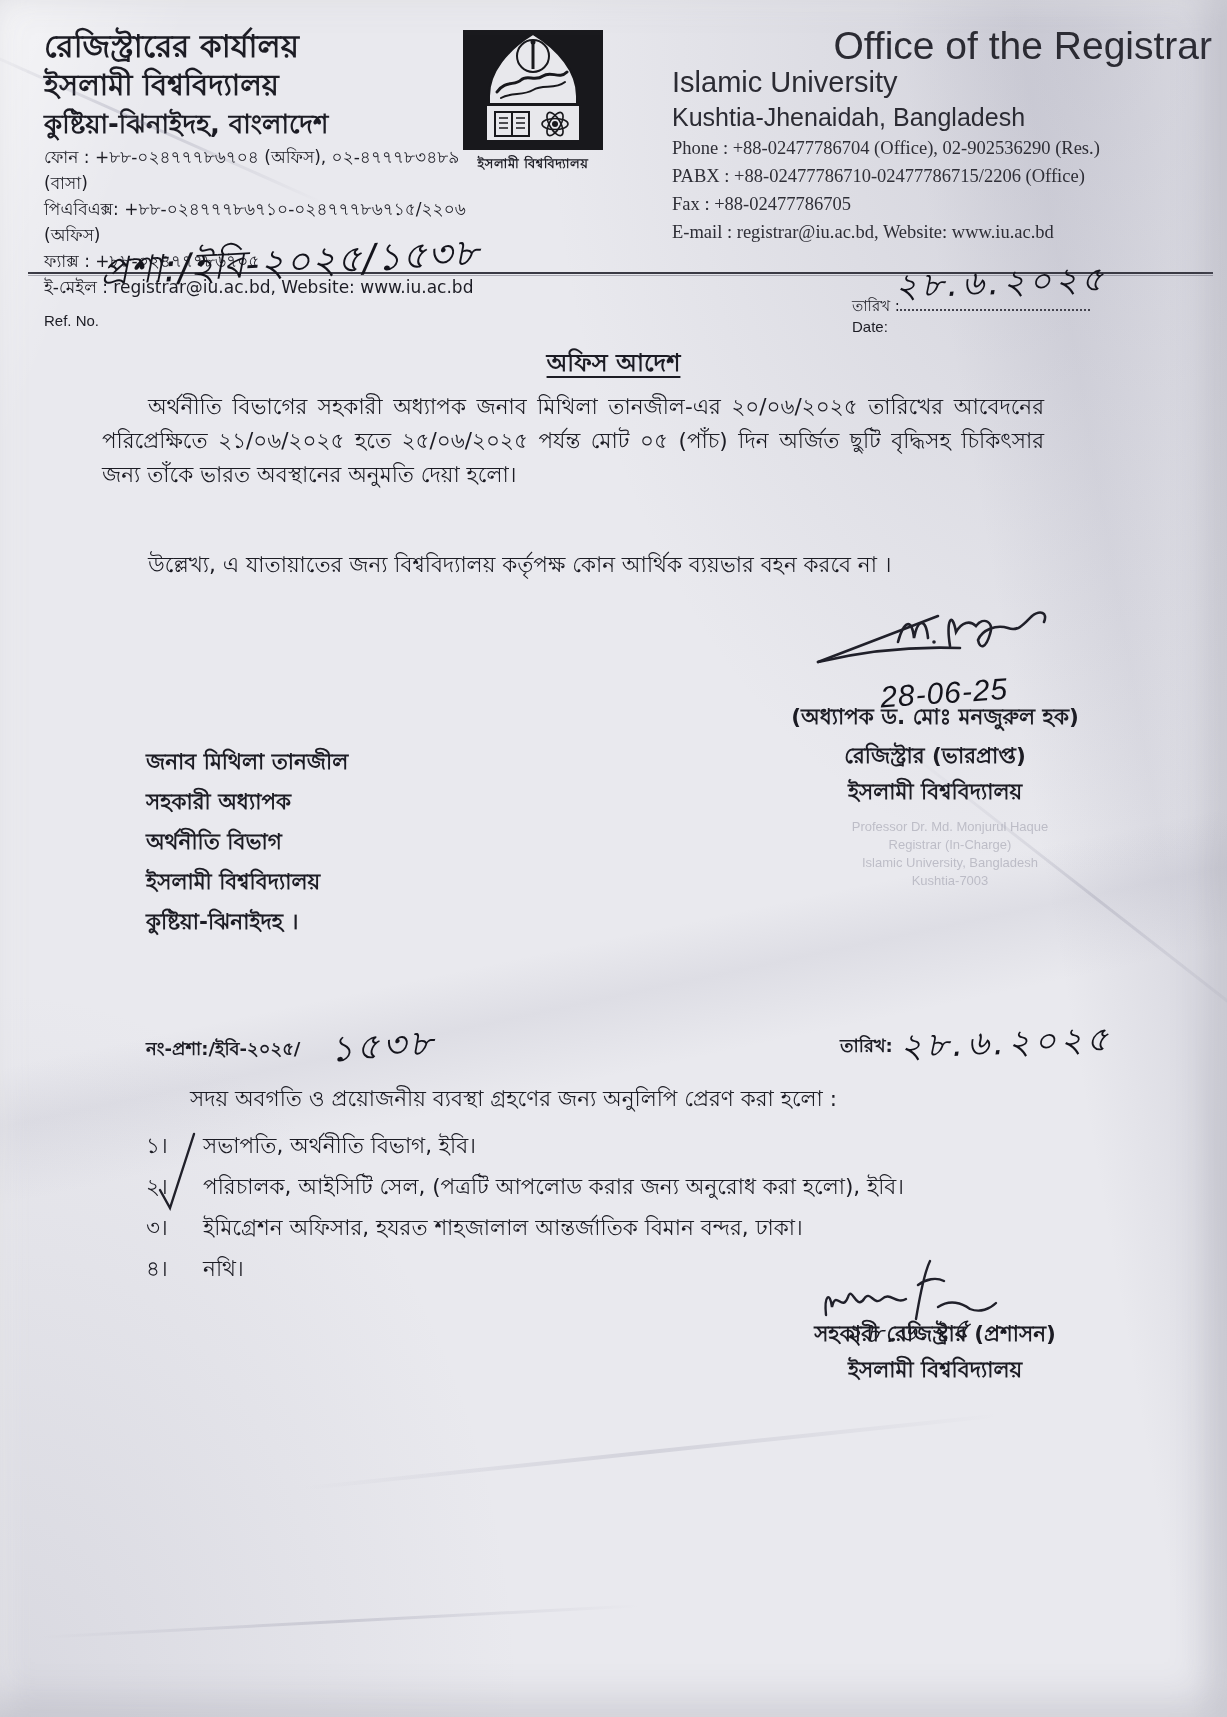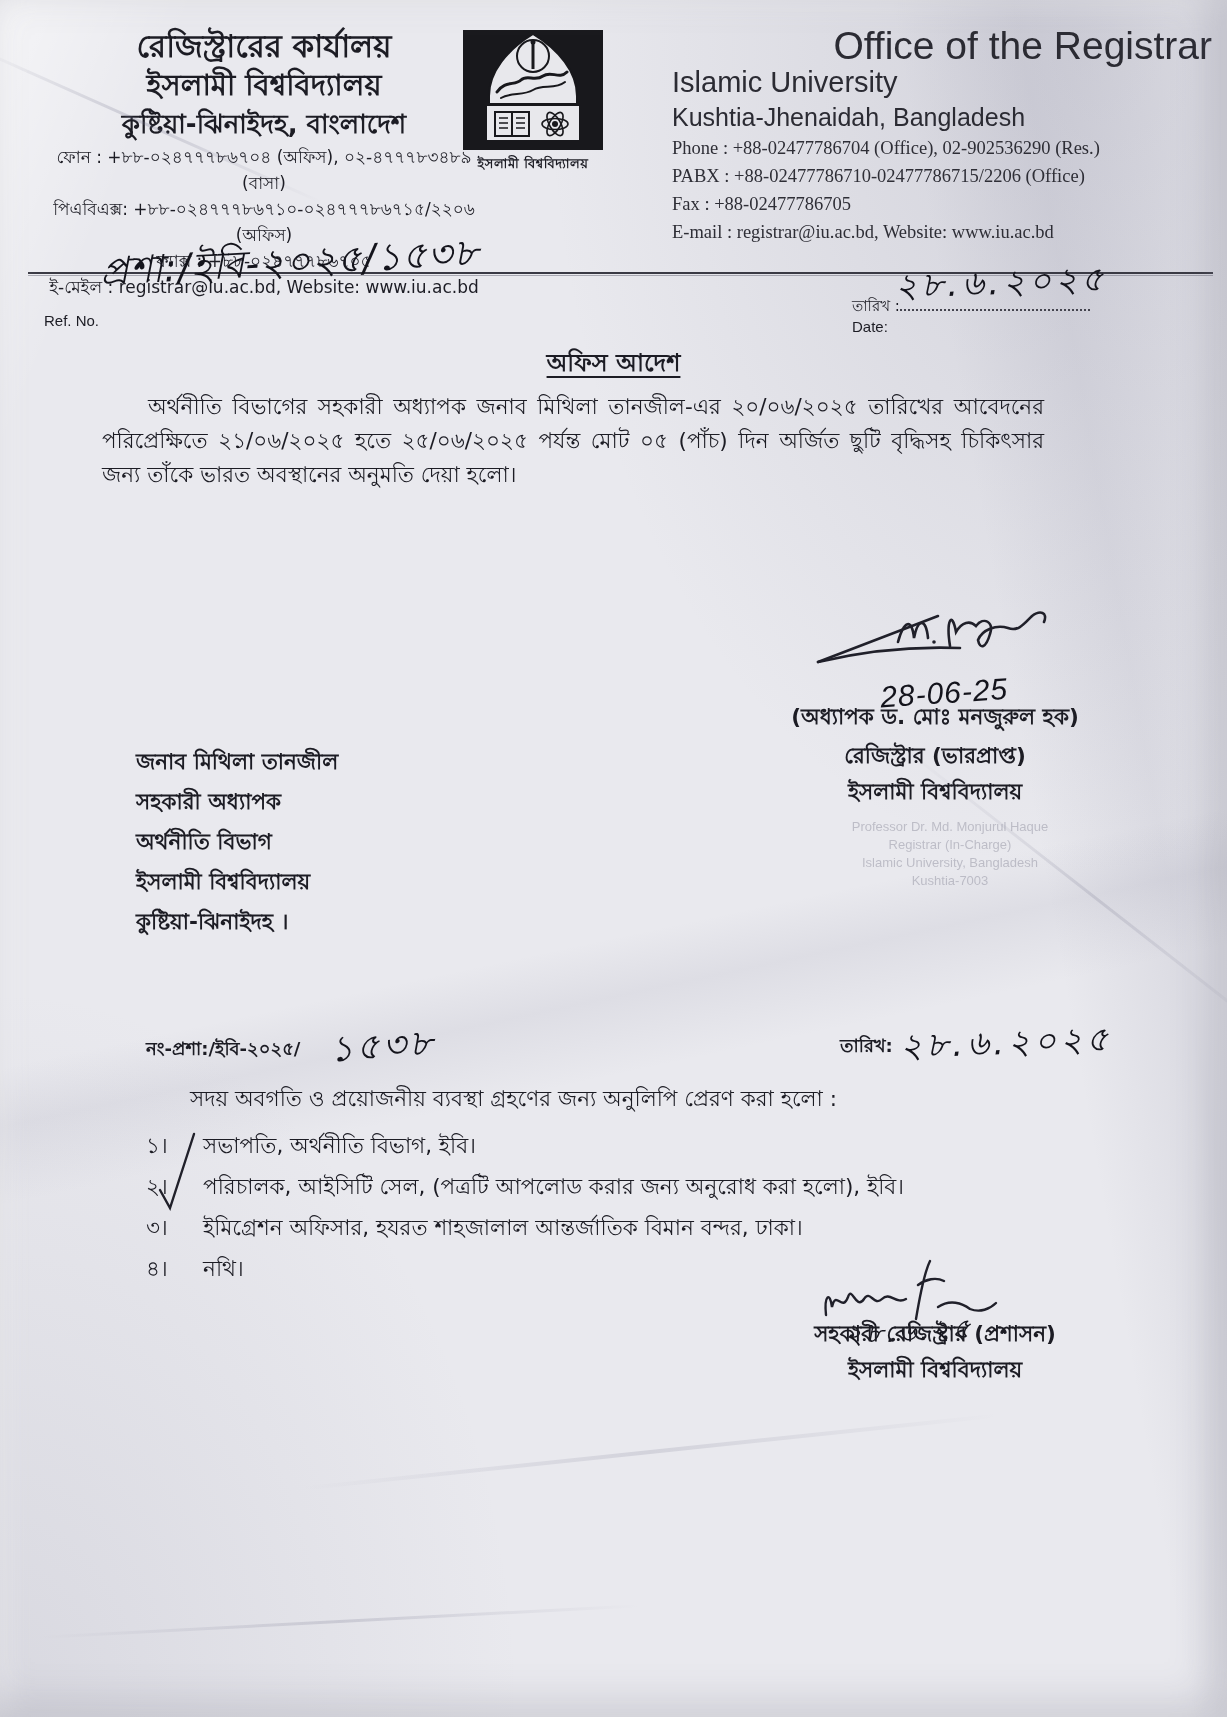--- a/index.html
+++ b/index.html
@@ -50,21 +50,21 @@
   .cc-num{display:inline-block;width:52px;font-size:21.5px;}
   .cc-text{font-size:21.5px;}
   .cc-row{line-height:39px;white-space:nowrap;}
   svg{display:block;}
 </style>
 </head>
 <body>
 
 <div class="page">
 
-  <div class="abs" style="left:44px;top:26px;width:440px;text-align:center;">
+  <div class="abs" style="left:44px;top:26px;width:440px;">
     <div class="bn hl1">রেজিস্ট্রারের কার্যালয়</div>
     <div class="bn hl2">ইসলামী বিশ্ববিদ্যালয়</div>
     <div class="bn hl3">কুষ্টিয়া-ঝিনাইদহ, বাংলাদেশ</div>
     <div class="bn hcontact">ফোন : +৮৮-০২৪৭৭৭৮৬৭০৪ (অফিস), ০২-৪৭৭৭৮৩৪৮৯ (বাসা)</div>
     <div class="bn hcontact">পিএবিএক্স: +৮৮-০২৪৭৭৭৮৬৭১০-০২৪৭৭৭৮৬৭১৫/২২০৬ (অফিস)</div>
     <div class="bn hcontact">ফ্যাক্স : +৮৮-০২৪৭৭৭৮৬৭০৫</div>
     <div class="bn hcontact">ই-মেইল : registrar@iu.ac.bd, Website: www.iu.ac.bd</div>
   </div>
 
   <div class="abs" style="left:463px;top:30px;width:140px;">
@@ -112,20 +112,21 @@
 
   <div class="abs bn small-label" style="left:852px;top:294px;">
     <span>তারিখ :</span><span class="dotted" style="display:inline-block;width:190px;height:14px;"></span>
   </div>
   <div class="abs small-label" style="left:852px;top:318px;">Date:</div>
   <div class="abs bn handw" style="left:895px;top:256px;font-size:34px;transform:rotate(-2deg);letter-spacing:4px;">২৮.৬.২০২৫</div>
 
   <div class="abs bn doc-title" style="left:0;right:0;top:344px;text-align:center;">অফিস আদেশ</div>
 
   <div class="abs bn body-par indent" style="left:102px;top:390px;width:942px;">অর্থনীতি বিভাগের সহকারী অধ্যাপক জনাব মিথিলা তানজীল-এর ২০/০৬/২০২৫ তারিখের আবেদনের পরিপ্রেক্ষিতে ২১/০৬/২০২৫ হতে ২৫/০৬/২০২৫ পর্যন্ত মোট ০৫ (পাঁচ) দিন অর্জিত ছুটি বৃদ্ধিসহ চিকিৎসার জন্য তাঁকে ভারত অবস্থানের অনুমতি দেয়া হলো।</div>
+  <div class="abs bn body-par" style="left:148px;top:548px;width:900px;">উল্লেখ্য, এ যাতায়াতের জন্য বিশ্ববিদ্যালয় কর্তৃপক্ষ কোন আর্থিক ব্যয়ভার বহন করবে না ।</div>
 
   <div class="abs" style="left:810px;top:590px;">
     <svg width="260" height="90" viewBox="0 0 260 90">
       <path d="M8 72 L128 26" fill="none" stroke="#20202a" stroke-width="2.6" stroke-linecap="round"></path>
       <path d="M8 72 C50 62 100 56 150 58" fill="none" stroke="#20202a" stroke-width="2.6" stroke-linecap="round"></path>
       <path d="M88 52 C94 30 102 28 104 48 C108 28 116 28 118 48" fill="none" stroke="#20202a" stroke-width="2.6" stroke-linecap="round"></path>
       <circle cx="124" cy="52" r="1.8" fill="#20202a"></circle>
       <path d="M140 56 C136 30 142 20 146 42 C152 32 160 30 166 36 C174 26 184 32 180 44 C176 58 170 60 168 50 C172 40 186 34 198 38 C208 42 214 34 222 26 C230 20 238 22 234 32" fill="none" stroke="#20202a" stroke-width="2.6" stroke-linecap="round"></path>
     </svg>
     <div class="handw" style="font-size:30px;margin:-6px 0 0 70px;transform:rotate(-4deg);">28-06-25</div>
@@ -133,21 +134,21 @@
   <div class="abs bn sig-name" style="left:765px;top:700px;width:340px;text-align:center;">(অধ্যাপক ড. মোঃ মনজুরুল হক)</div>
   <div class="abs bn sig-line" style="left:765px;top:738px;width:340px;text-align:center;">রেজিস্ট্রার (ভারপ্রাপ্ত)</div>
   <div class="abs bn sig-line" style="left:765px;top:774px;width:340px;text-align:center;">ইসলামী বিশ্ববিদ্যালয়</div>
   <div class="abs stamp" style="left:800px;top:818px;width:300px;">
     <div>Professor Dr. Md. Monjurul Haque</div>
     <div>Registrar (In-Charge)</div>
     <div>Islamic University, Bangladesh</div>
     <div>Kushtia-7003</div>
   </div>
 
-  <div class="abs bn addr" style="left:136px;top:742px;">
+  <div class="abs bn addr" style="left:146px;top:742px;">
     <div>জনাব মিথিলা তানজীল</div>
     <div>সহকারী অধ্যাপক</div>
     <div>অর্থনীতি বিভাগ</div>
     <div>ইসলামী বিশ্ববিদ্যালয়</div>
     <div>কুষ্টিয়া-ঝিনাইদহ ।</div>
   </div>
 
   <div class="abs bn memo" style="left:146px;top:1035px;">নং-প্রশা:/ইবি-২০২৫/</div>
   <div class="abs bn handw" style="left:330px;top:1018px;font-size:36px;transform:rotate(-4deg);letter-spacing:3px;">১৫৩৮</div>
   <div class="abs bn memo" style="left:840px;top:1032px;">তারিখ:</div>

